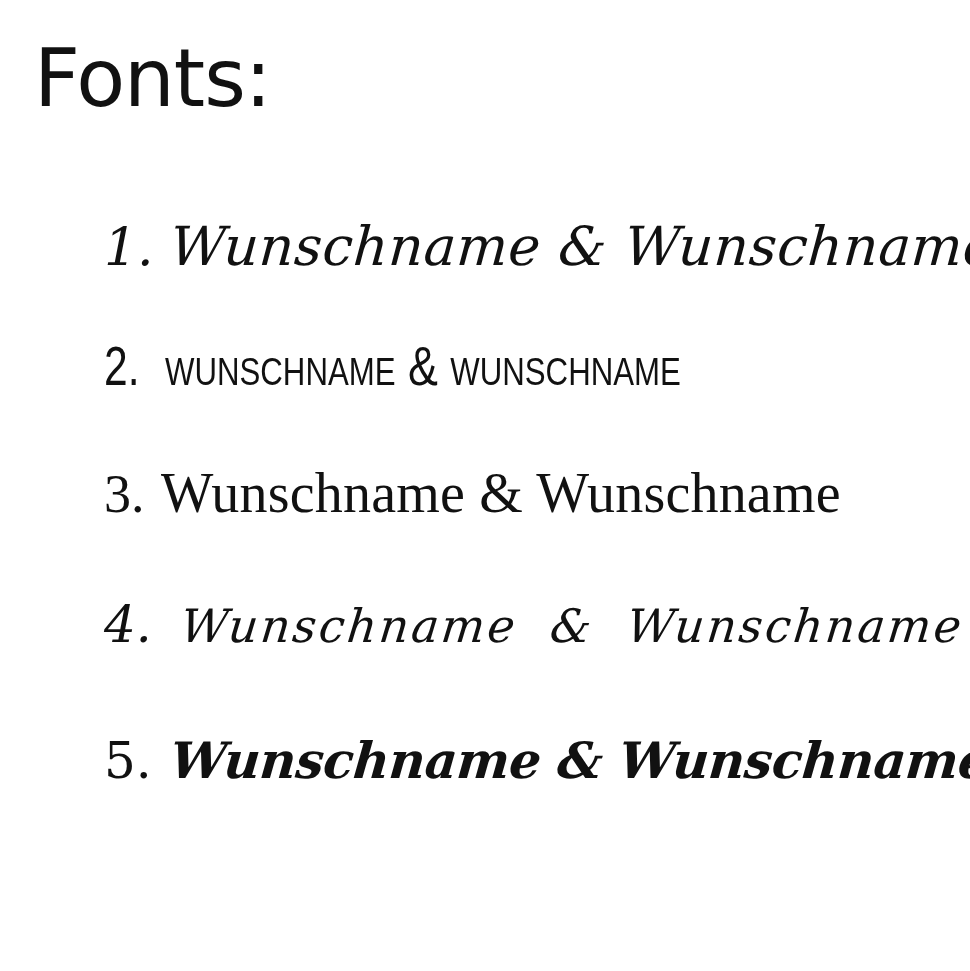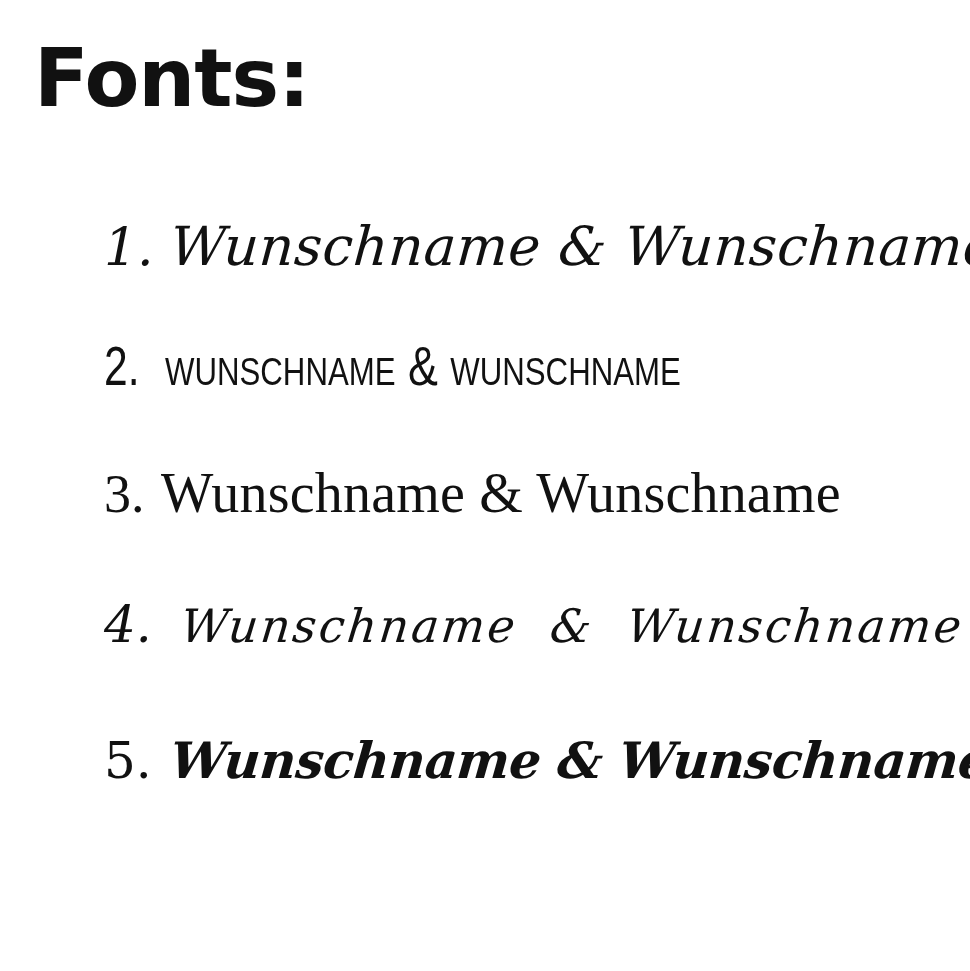--- a/index.html
+++ b/index.html
@@ -23,21 +23,21 @@
     box-sizing: border-box;
   }
 
   .heading {
     position: absolute;
     left: 34px;
     top: 34px;
     font-family: "DejaVu Sans", sans-serif;
     font-size: 80px;
     line-height: 90px;
-    font-weight: 700;
+    font-weight: 400;
     letter-spacing: -1px;
     color: #111111;
   }
 
   .font-list {
     position: absolute;
     left: 0;
     top: 215px;
     width: 970px;
   }

